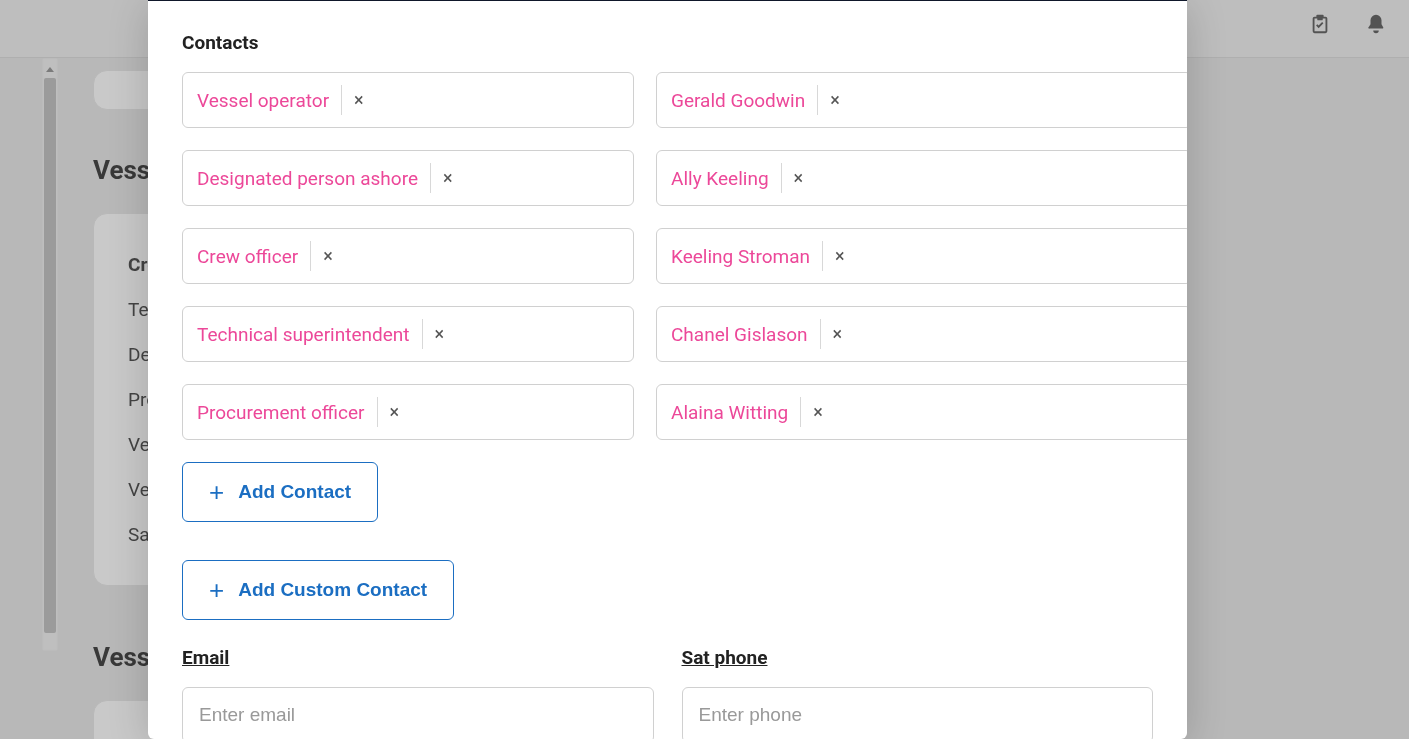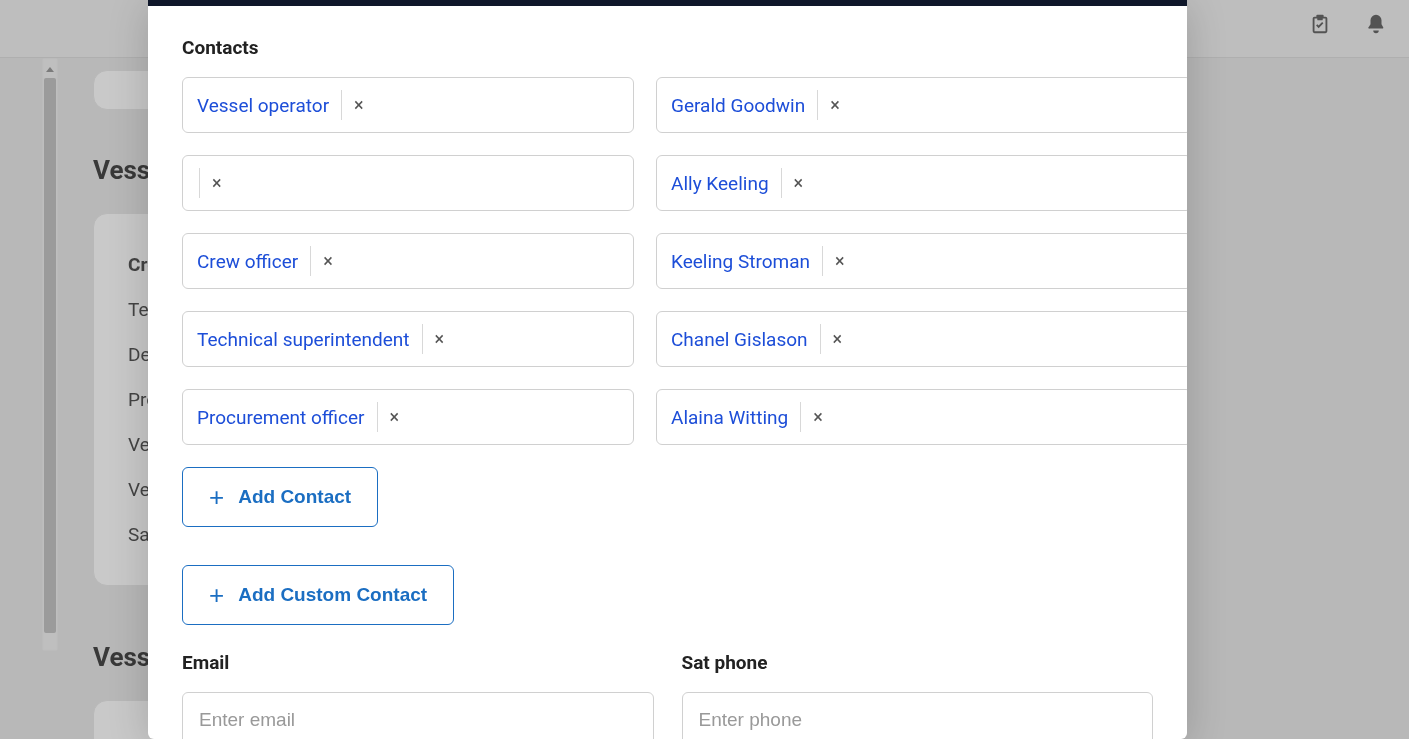--- a/index.html
+++ b/index.html
@@ -97,21 +97,21 @@
 
 .modal {
   position: absolute;
   left: 148px;
   top: 0;
   width: 1039px;
   height: 739px;
   background: #fff;
   border-radius: 0 0 6px 6px;
   box-shadow: 0 6px 40px rgba(0,0,0,0.18);
-  border-top: 6px solid #0f172a;
+  border-top: 1px solid #0f172a;
   padding: 30px 34px 0 34px;
   overflow: hidden;
 }
 
 .section-label {
   font-size: 19px;
   font-weight: 700;
   color: #222;
   margin-bottom: 18px;
 }
@@ -128,21 +128,21 @@
   border: 1px solid #d0d0d0;
   border-radius: 6px;
   display: flex;
   align-items: center;
   padding: 0 14px;
   background: #fff;
   gap: 10px;
 }
 .token-text {
   font-size: 19px;
-  color: #1d4ed8;
+  color: #ec4899;
 }
 .token-sep {
   width: 1px;
   height: 30px;
   background: #d8d8d8;
   margin-left: 2px;
 }
 .token-x {
   font-size: 18px;
   color: #555;
@@ -178,20 +178,21 @@
 .field-row {
   display: flex;
   gap: 28px;
   margin-top: 26px;
 }
 .field-col { flex: 1; }
 .field-label {
   font-size: 19px;
   font-weight: 700;
   margin-bottom: 18px;
+  text-decoration: underline;
 }
 .text-input {
   width: 100%;
   height: 56px;
   border: 1px solid #d0d0d0;
   border-radius: 6px;
   padding: 0 16px;
   font-size: 19px;
   color: #222;
   background: #fff;
@@ -265,20 +266,21 @@
           <span class="token-x">×</span>
         </div>
         <div class="trash-btn">
           <svg width="20" height="22" viewBox="0 0 24 24" fill="none" stroke="currentColor" stroke-width="2" stroke-linecap="round">
             <path d="M3 6h18M8 6V4a1 1 0 011-1h6a1 1 0 011 1v2M6 6l1 14a2 2 0 002 2h6a2 2 0 002-2l1-14M10 11v6M14 11v6"></path>
           </svg>
         </div>
       </div>
       <div class="contact-row">
         <div class="token-input w-role">
+          <span class="token-text">Designated person ashore</span>
           <span class="token-sep"></span>
           <span class="token-x">×</span>
         </div>
         <div class="token-input w-person">
           <span class="token-text">Ally Keeling</span>
           <span class="token-sep"></span>
           <span class="token-x">×</span>
         </div>
         <div class="trash-btn">
           <svg width="20" height="22" viewBox="0 0 24 24" fill="none" stroke="currentColor" stroke-width="2" stroke-linecap="round">

